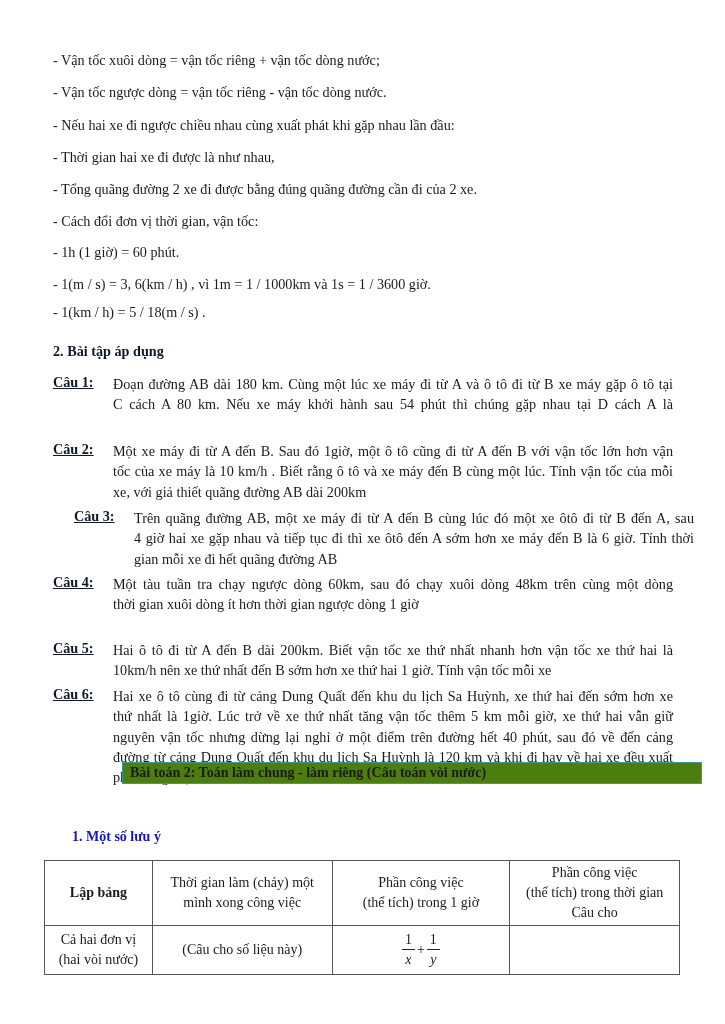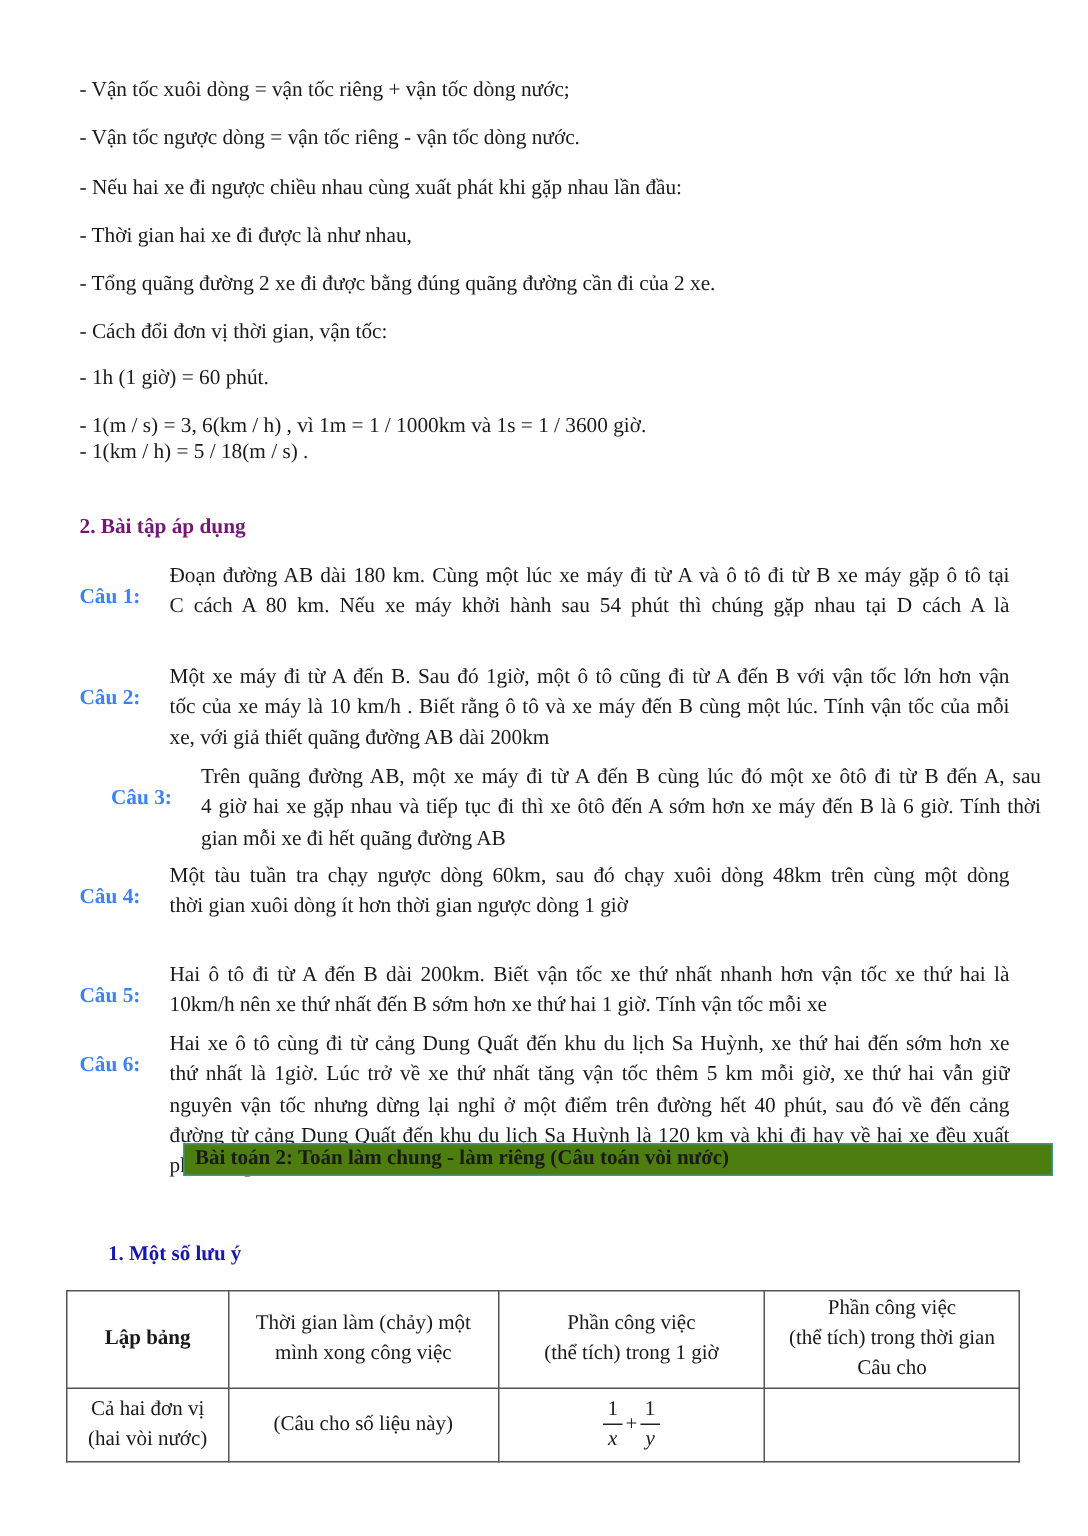--- a/index.html
+++ b/index.html
@@ -1,21 +1,21 @@
 <!DOCTYPE html>
 <html><head>
 <meta charset="utf-8">
 <style>
   html, body { margin: 0; padding: 0; background: #ffffff; }
   body { width: 725px; height: 1024px; position: relative; overflow: hidden;
          font-family: "Liberation Serif", "DejaVu Serif", serif; color: #1a1a1a; font-size: 14.2px; }
   .line { position: absolute; left: 53px; white-space: nowrap; }
-  .sec-title { position: absolute; left: 53px; color: #701a75; font-weight: bold; font-size: 14.2px; }
+  .sec-title { position: absolute; left: 53px; color: #0f172a; font-weight: bold; font-size: 14.2px; }
   .q { position: absolute; left: 53px; width: 620px; }
-  .q-label { position: absolute; left: 0; top: 16px; color: #3b82f6; font-weight: bold; }
+  .q-label { position: absolute; left: 0; top: 0; color: #0f172a; font-weight: bold; text-decoration: underline; }
   .q-body { margin-left: 60px; text-align: justify; line-height: 20.3px; }
   .q-body .ln { display: block; text-align: justify; text-align-last: justify; white-space: nowrap; }
   .q-body .ln.last { text-align-last: left; }
   .math { font-family: "Liberation Serif", serif; }
   .cyan-box { position: absolute; left: 106px; top: 762px; width: 571px; height: 20px;
               background: #4d7c0f; border: 1px solid #3a9a9a; font-weight: bold; font-size: 14px;
               line-height: 20px; padding-left: 7px; box-sizing: content-box; margin-left: 16px; }
   .sub-title { position: absolute; left: 72px; top: 829px; color: #1515b0; font-weight: bold; font-size: 14px; }
   table.work { position: absolute; left: 44px; top: 860px; width: 636px; border-collapse: collapse; font-size: 14px; }
   table.work td { border: 1px solid #555; text-align: center; vertical-align: middle; line-height: 20px; padding: 2px 4px; }
@@ -30,21 +30,21 @@
 <body>
 
 <div class="line" style="top:52px;">- Vận tốc xuôi dòng = vận tốc riêng + vận tốc dòng nước;</div>
 <div class="line" style="top:84px;">- Vận tốc ngược dòng = vận tốc riêng - vận tốc dòng nước.</div>
 <div class="line" style="top:117px;">- Nếu hai xe đi ngược chiều nhau cùng xuất phát khi gặp nhau lần đầu:</div>
 <div class="line" style="top:149px;">- Thời gian hai xe đi được là như nhau,</div>
 <div class="line" style="top:181px;">- Tổng quãng đường 2 xe đi được bằng đúng quãng đường cần đi của 2 xe.</div>
 <div class="line" style="top:213px;">- Cách đổi đơn vị thời gian, vận tốc:</div>
 <div class="line math" style="top:244px;">- 1h  (1 giờ) = 60 phút.</div>
 <div class="line math" style="top:276px;">- 1(m / s) = 3, 6(km / h) , vì 1m = 1 / 1000km  và 1s = 1 / 3600  giờ.</div>
-<div class="line math" style="top:293px;">- 1(km / h) = 5 / 18(m / s) .</div>
+<div class="line math" style="top:304px;">- 1(km / h) = 5 / 18(m / s) .</div>
 
 <div class="sec-title" style="top:343px;">2. Bài tập áp dụng</div>
 
 <div class="q" style="top:374px;">
   <span class="q-label">Câu 1:</span>
   <div class="q-body">
     <span class="ln">Đoạn đường AB dài 180 km. Cùng một lúc xe máy đi từ A và ô tô đi từ B xe máy gặp ô tô tại</span>
     <span class="ln">C cách A  80 km. Nếu xe máy khởi hành sau  54  phút thì chúng gặp nhau tại D cách A là</span>
   </div>
 </div>

